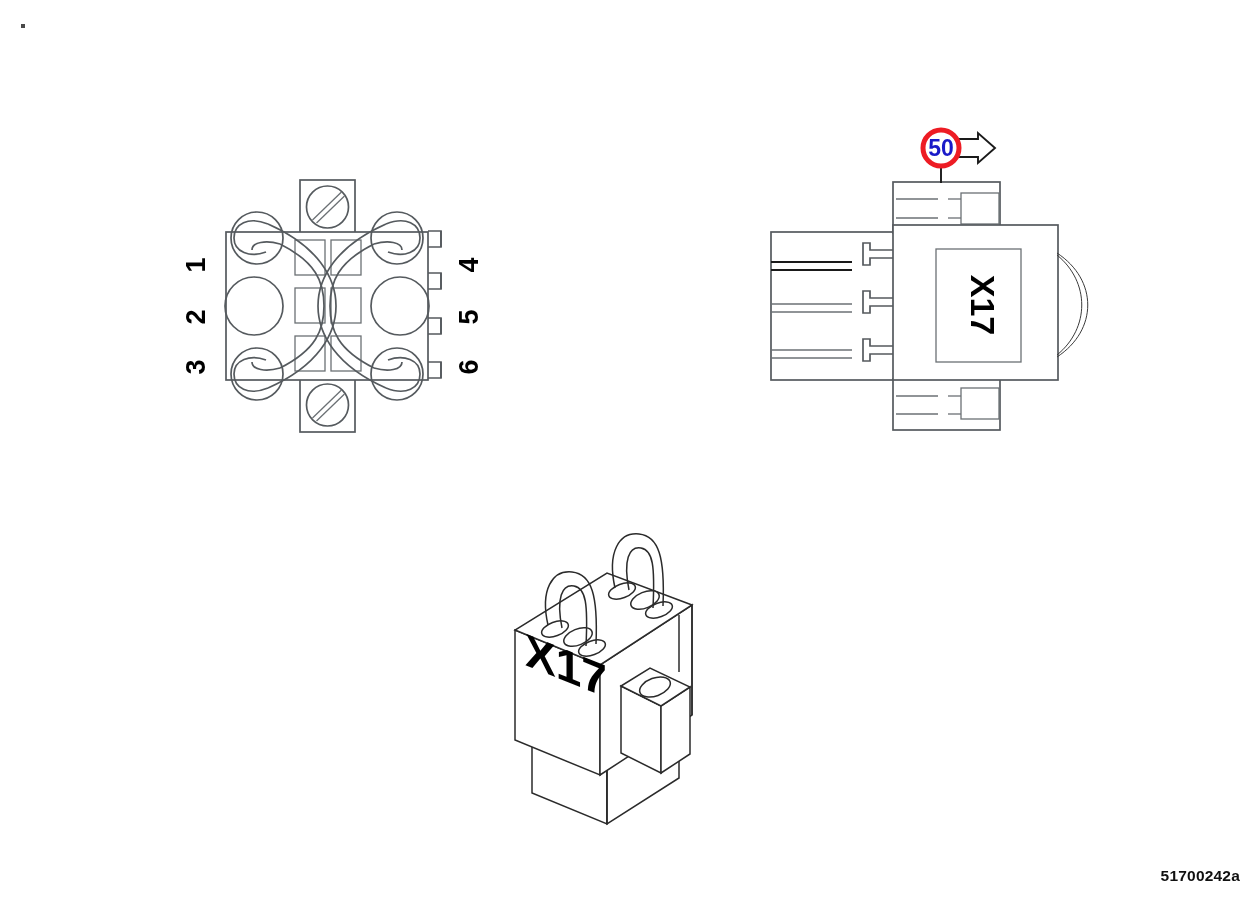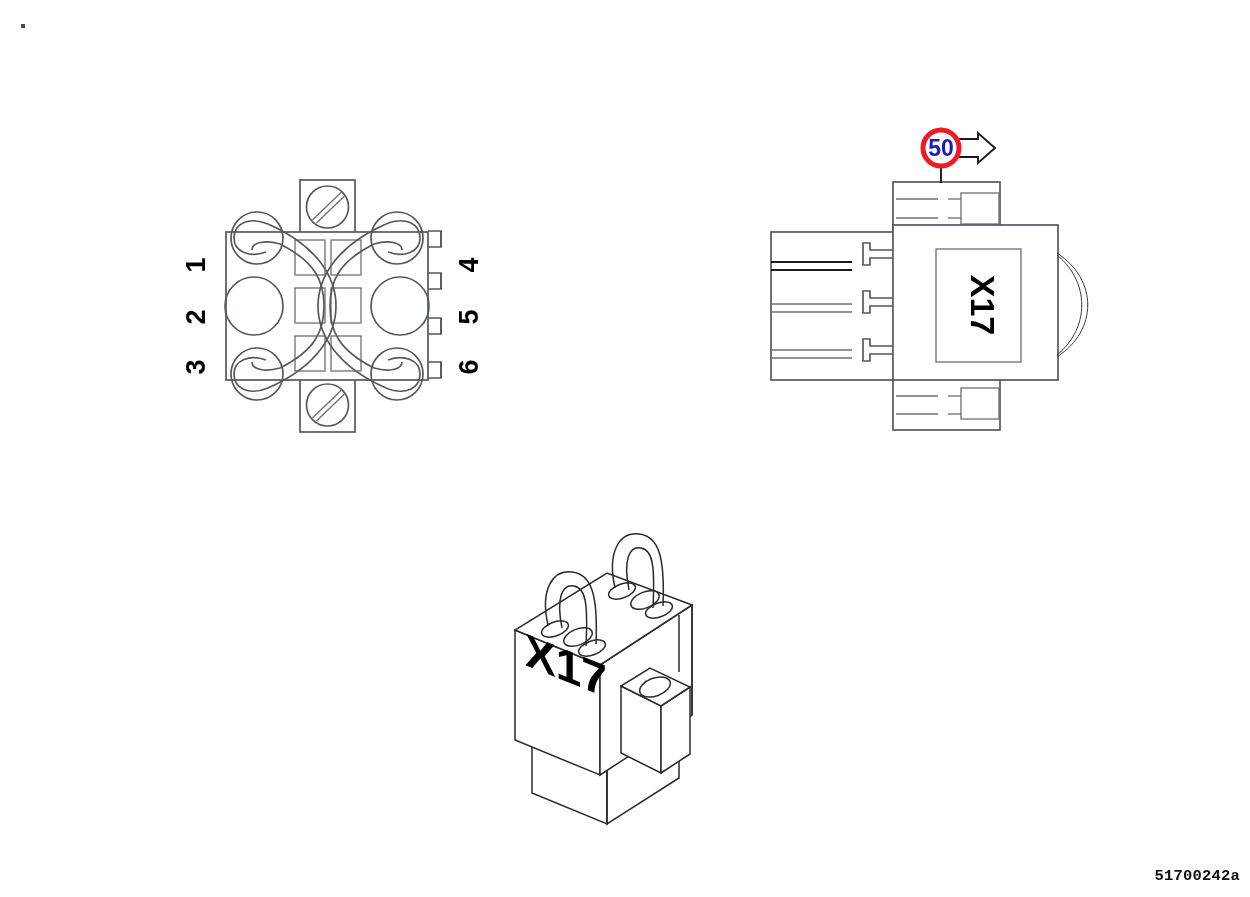--- a/index.html
+++ b/index.html
@@ -53,21 +53,21 @@
   .badge-num {
     font-family: "Liberation Sans", sans-serif;
     font-weight: bold;
     font-size: 23px;
     fill: #1a1ac8;
   }
   .partnum {
     position: absolute;
     right: 10px;
     bottom: 12px;
-    font-family: Liberation Mono, monospace;
+    font-family: Liberation Sans, sans-serif;
     font-weight: bold;
     font-size: 15.5px;
     letter-spacing: 0.2px;
     color: #111111;
     white-space: nowrap;
   }
   .corner-mark {
     position: absolute;
     left: 21px;
     top: 24px;

